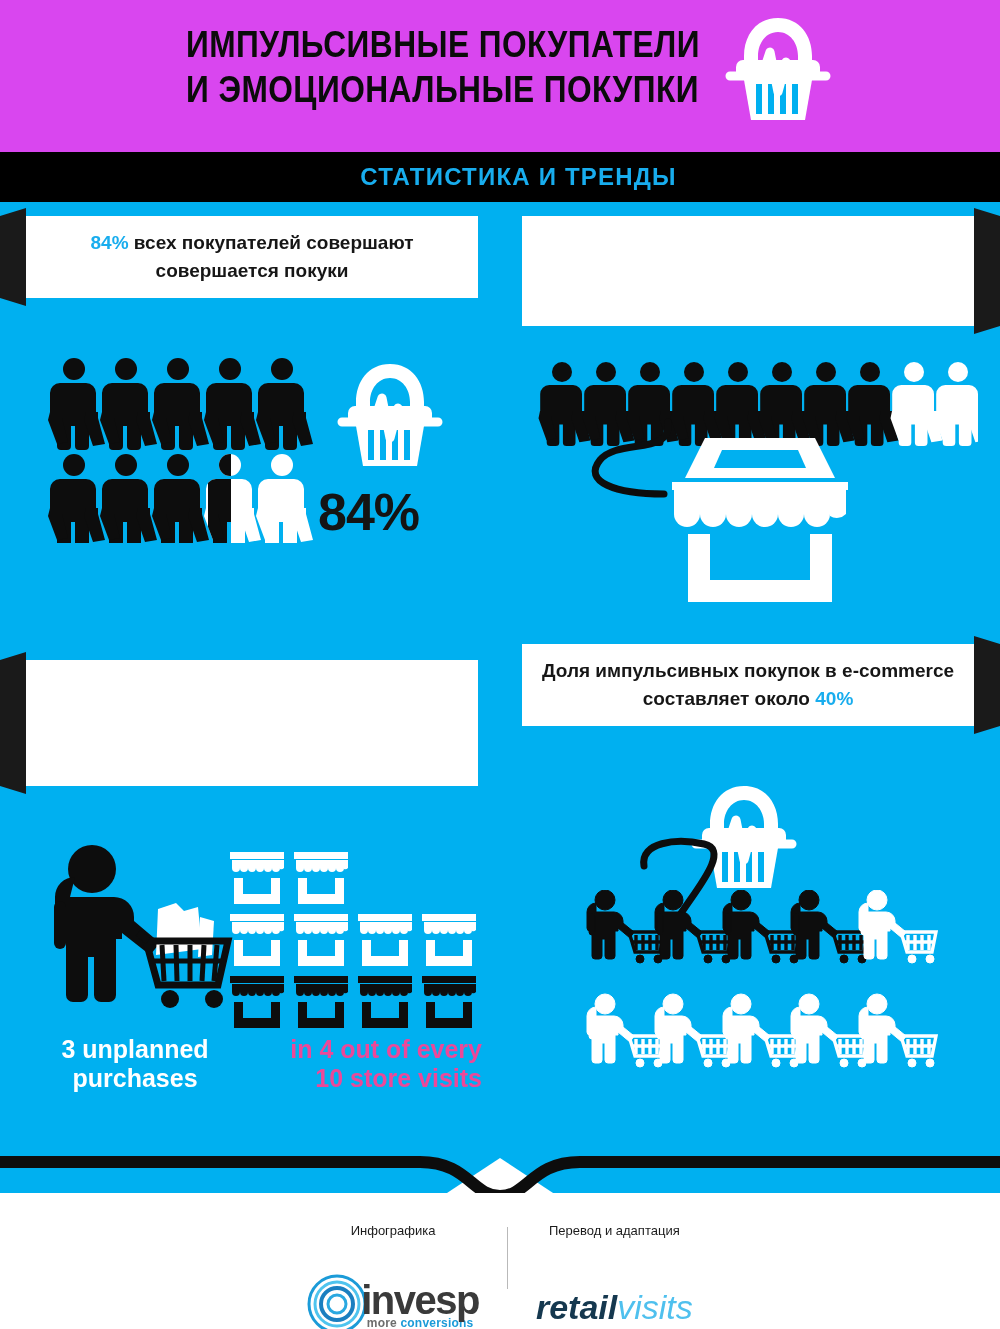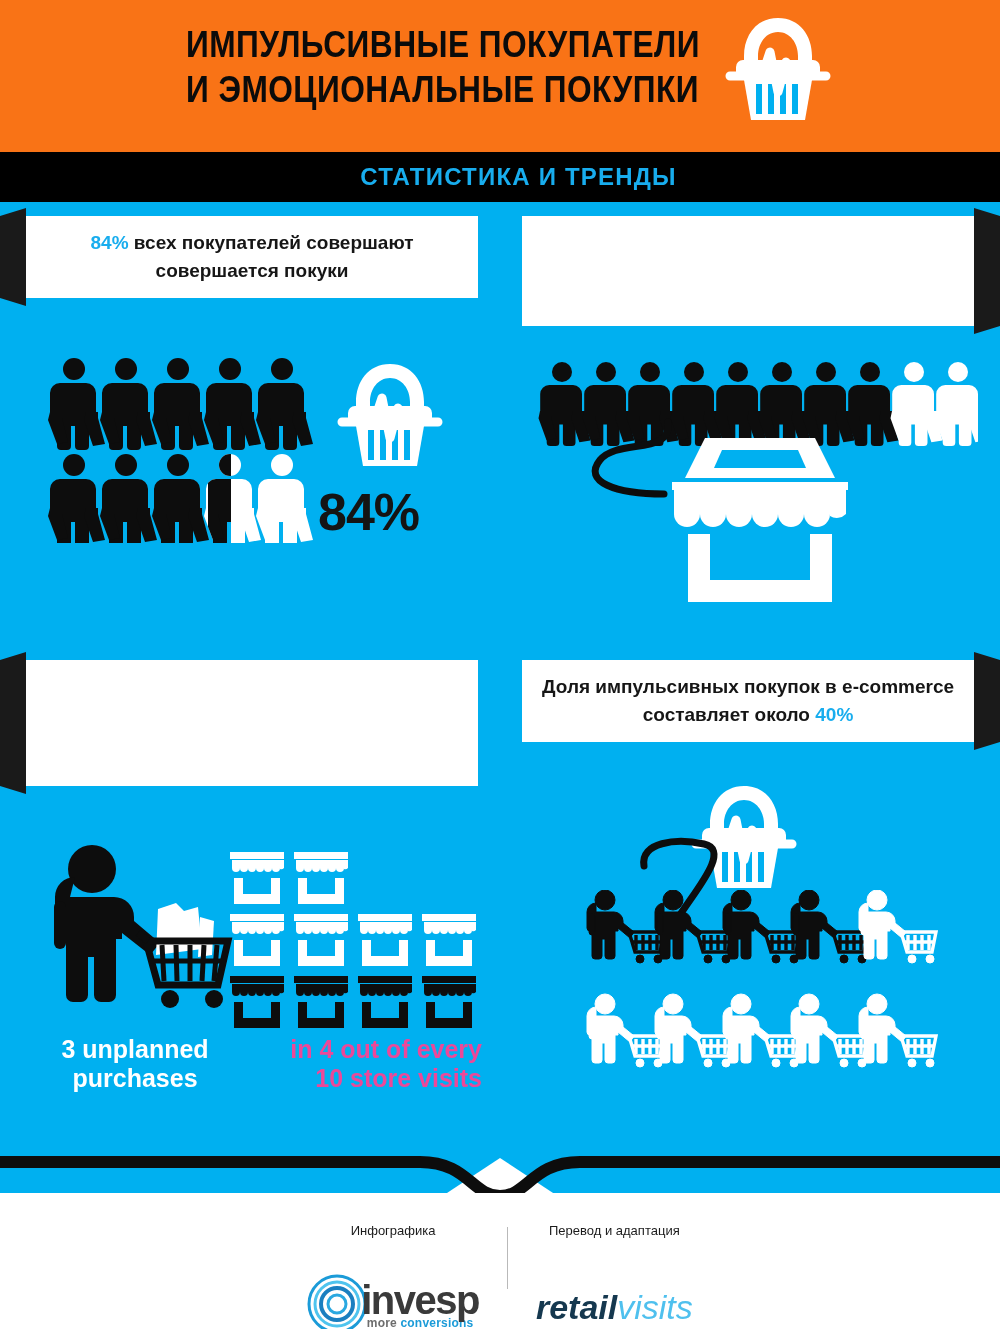--- a/index.html
+++ b/index.html
@@ -7,21 +7,21 @@
   html,body { background:#ffffff; }
   body {
     font-family:"Liberation Sans","DejaVu Sans",sans-serif;
     width:1000px; height:1329px; position:relative; overflow:hidden;
   }
   .page { position:relative; width:1000px; height:1329px; background:#ffffff; }
 
   
   .header {
     position:absolute; left:0; top:0; width:1000px; height:152px;
-    background:#f97316;
+    background:#d946ef;
   }
   .title-block {
     position:absolute; left:186px; top:22px; width:520px;
   }
   .title-line {
     font-family:"Liberation Sans","DejaVu Sans",sans-serif;
     font-weight:bold; font-size:36px; line-height:45px;
     letter-spacing:0.5px; color:#0b0b0b;
     transform:scaleX(0.88); transform-origin:left center;
     white-space:nowrap;
@@ -64,21 +64,21 @@
 
   #callout-1 { left:26px;  top:216px; width:452px; height:82px; }
   #callout-1 .ribbon { top:-8px; height:98px;
      clip-path: polygon(0 8px, 100% 0, 100% 100%, 0 calc(100% - 8px)); }
   #callout-2 { left:522px; top:216px; width:452px; height:110px; }
   #callout-2 .ribbon { top:-8px; height:126px;
      clip-path: polygon(0 0, 100% 8px, 100% calc(100% - 8px), 0 100%); }
   #callout-3 { left:26px;  top:660px; width:452px; height:126px; }
   #callout-3 .ribbon { top:-8px; height:142px;
      clip-path: polygon(0 8px, 100% 0, 100% 100%, 0 calc(100% - 8px)); }
-  #callout-4 { left:522px; top:660px; width:452px; height:82px; }
+  #callout-4 { left:522px; top:644px; width:452px; height:82px; }
   #callout-4 .ribbon { top:-8px; height:98px;
      clip-path: polygon(0 0, 100% 8px, 100% calc(100% - 8px), 0 100%); }
 
   
   .grp { position:absolute; }
   #people-84   { left:46px;  top:358px; }
   #basket-84   { left:330px; top:360px; }
   #pct-84      { left:318px; top:482px;
                  font-size:52px; font-weight:bold; color:#141414;
                  letter-spacing:-1px; }

